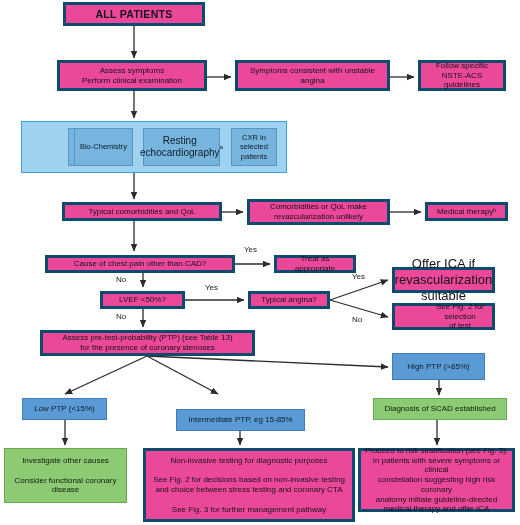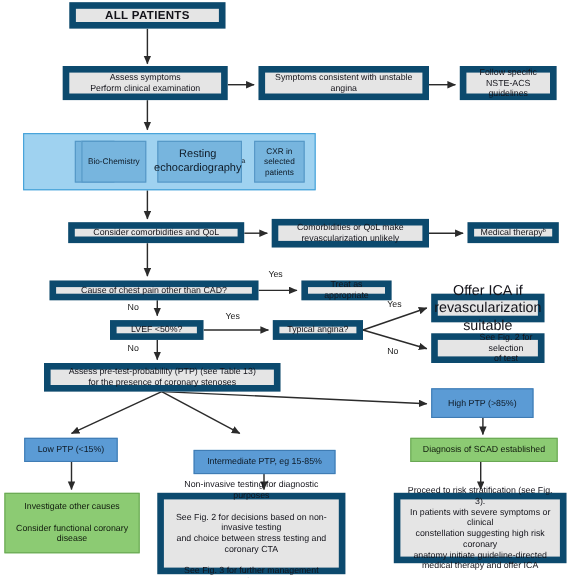--- a/index.html
+++ b/index.html
@@ -16,21 +16,21 @@
     position:absolute;
     box-sizing:border-box;
     display:flex;
     align-items:center;
     justify-content:center;
     text-align:center;
     line-height:1.22;
     white-space:pre-line;
     padding:2px 3px;
   }
-  .purple{background:#e5e5e5;border:6px solid #0c4a6e;color:#13131a;}
+  .purple{background:#ec4899;border:3px solid #0c4a6e;color:#13131a;}
   .blue{background:#5b9bd5;border:1px solid #3f7cb4;color:#0e1a26;}
   .green{background:#8ccb73;border:1px solid #6aa854;color:#101a0d;}
   .bluegroup{background:#9fd2f0;border:1px solid #3f9fd8;}
   .bluechip{background:#77b5de;border:1px solid #5497c6;color:#0e1a26;}
 
   .lbl{
     position:absolute;
     font-size:8px;
     color:#1a1a1a;
     white-space:nowrap;
@@ -106,21 +106,21 @@
   <div class="box bluechip" style="left:30px;top:128px;width:36px;height:38px;font-size:7.5px;margin-left:38px;">ECG</div>
   <div class="box bluechip" style="left:74px;top:128px;width:59px;height:38px;font-size:7.5px;">Bio-Chemistry</div>
   <div class="box bluechip" style="left:143px;top:128px;width:77px;height:38px;font-size:10px;">
     <span>Resting
 echocardiography</span><sup>a</sup>
   </div>
   <div class="box bluechip" style="left:231px;top:128px;width:46px;height:38px;font-size:7.5px;">CXR in
 selected
 patients</div>
 
-  <div class="box purple" style="left:62px;top:202px;width:160px;height:19px;font-size:8px;">Consider comorbidities and QoL</div>
+  <div class="box purple" style="left:62px;top:202px;width:160px;height:19px;font-size:8px;">Typical comorbidities and QoL</div>
 
   <div class="box purple" style="left:247px;top:199px;width:143px;height:26px;font-size:8px;">Comorbidities or QoL make
 revascularization unlikely</div>
 
   <div class="box purple" style="left:425px;top:202px;width:83px;height:19px;font-size:8px;">
     <span>Medical therapy</span><sup>b</sup>
   </div>
 
   <div class="box purple" style="left:45px;top:255px;width:190px;height:18px;font-size:8px;">Cause of chest pain other than CAD?</div>
 
@@ -145,21 +145,21 @@
 
   <div class="box blue" style="left:176px;top:398px;width:129px;height:22px;font-size:8px;margin-top:11px;">Intermediate PTP, eg 15-85%</div>
 
   <div class="box green" style="left:373px;top:398px;width:134px;height:22px;font-size:8px;">Diagnosis of SCAD established</div>
 
   <div class="box green" style="left:4px;top:448px;width:123px;height:55px;font-size:8px;">Investigate other causes
 
 Consider functional coronary
 disease</div>
 
-  <div class="box purple" style="left:143px;top:448px;width:171px;height:74px;font-size:8px;">Non-invasive testing for diagnostic purposes
+  <div class="box purple" style="left:143px;top:448px;width:212px;height:74px;font-size:8px;">Non-invasive testing for diagnostic purposes
 
 See Fig. 2 for decisions based on non-invasive testing
 and choice between stress testing and coronary CTA
 
 See Fig. 3 for further management pathway</div>
 
   <div class="box purple" style="left:358px;top:448px;width:157px;height:64px;font-size:8px;">Proceed to risk stratification (see Fig. 3).
 In patients with severe symptoms or clinical
 constellation suggesting high risk coronary
 anatomy initiate guideline-directed

